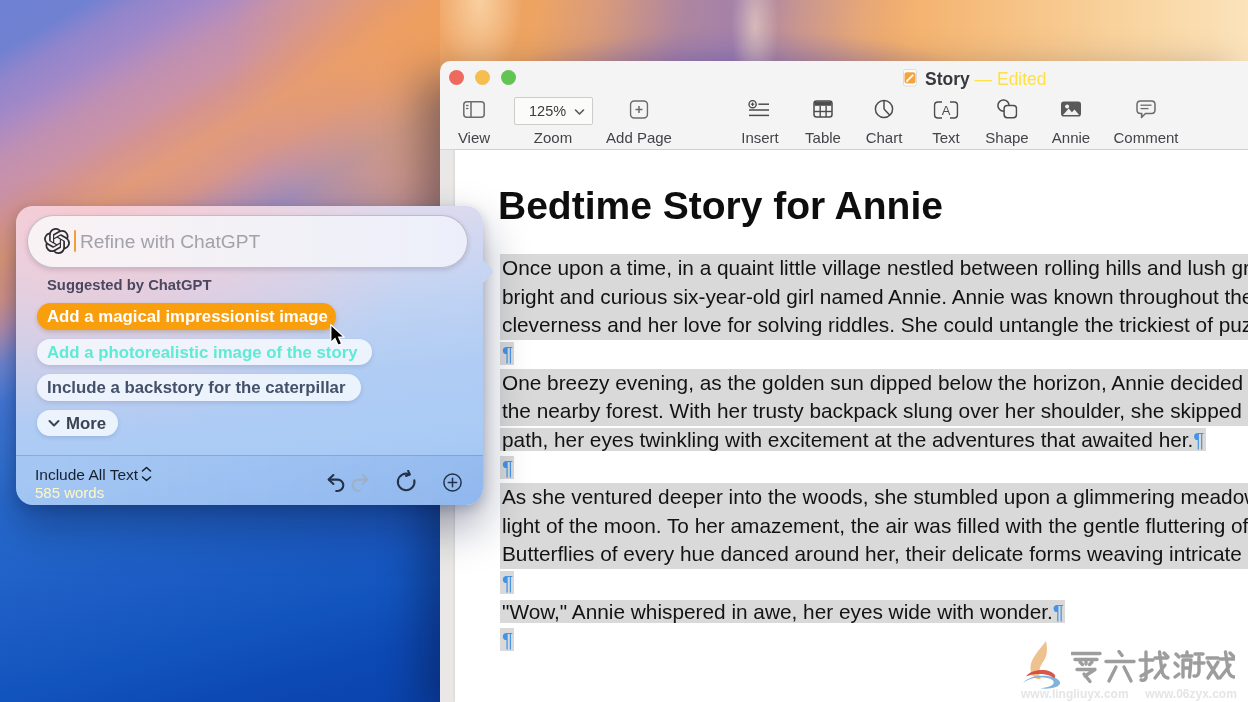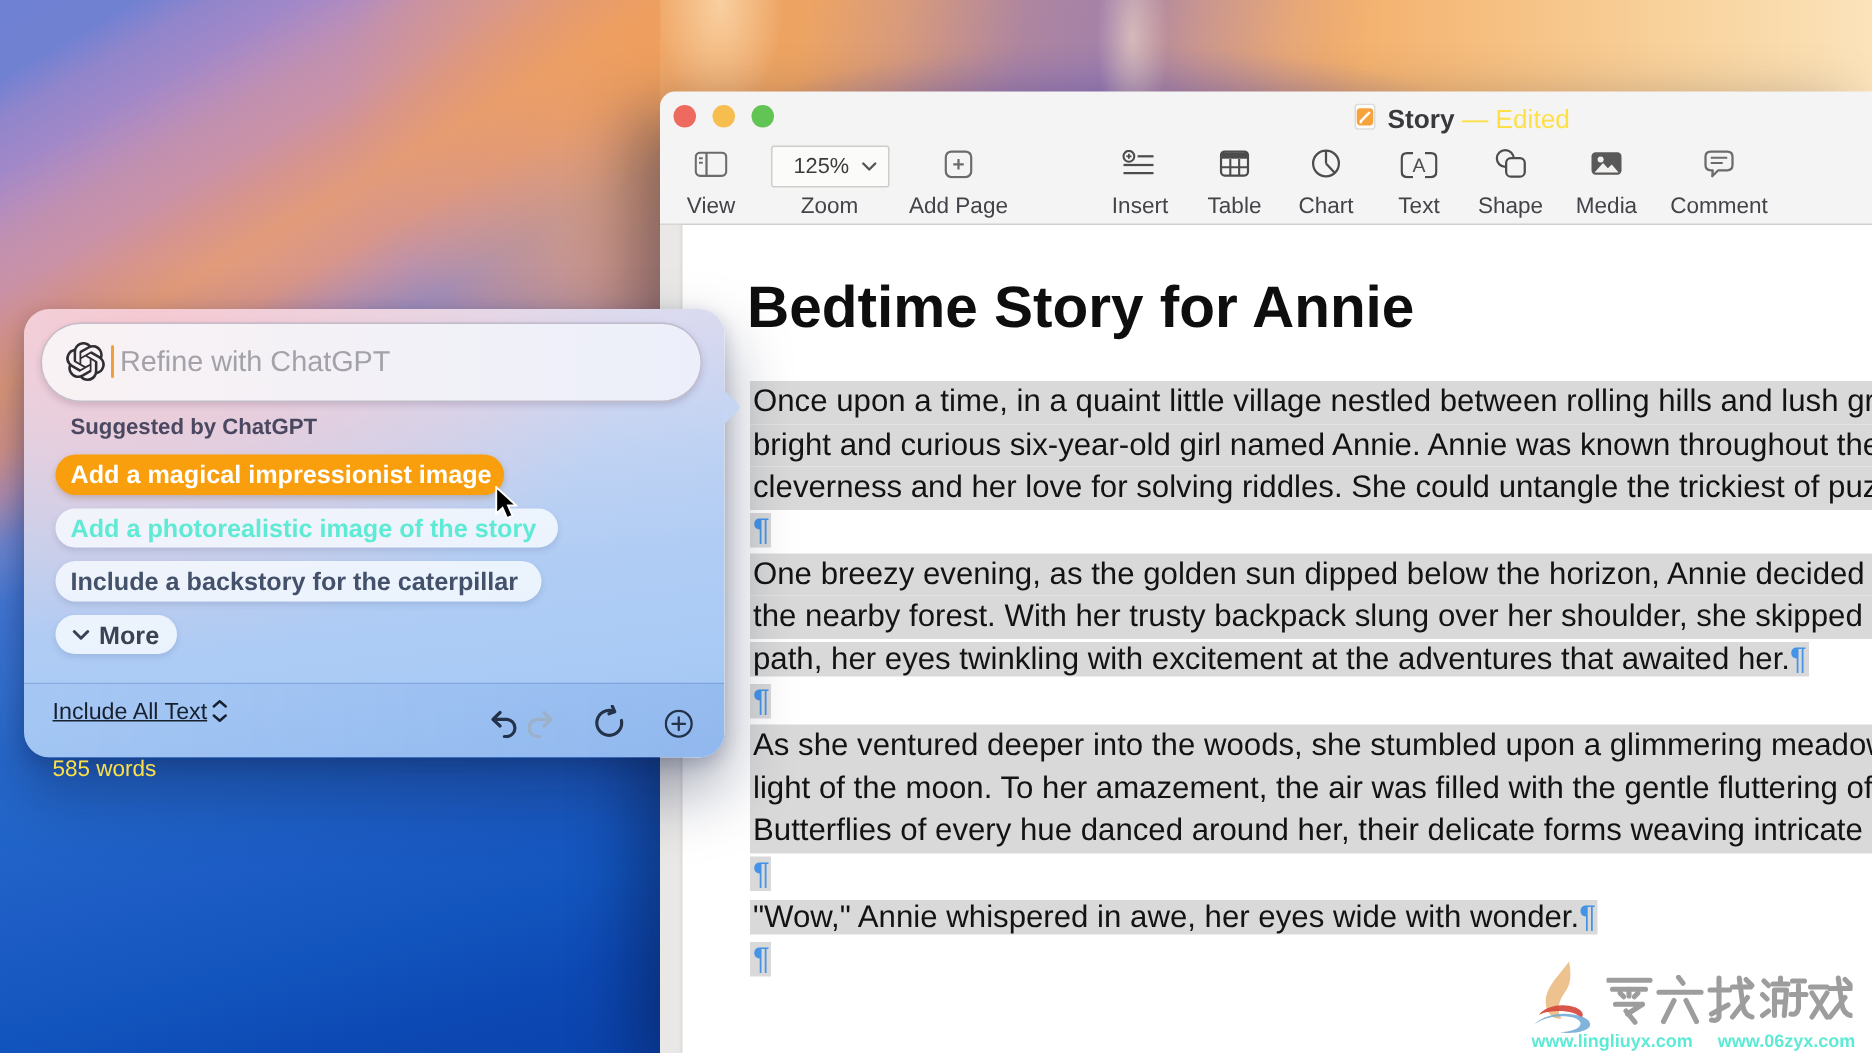--- a/index.html
+++ b/index.html
@@ -59,24 +59,24 @@
   #placeholder{left:80px;top:231px;font-size:19.2px;color:#a3a1a9;}
   #sugg{left:47px;top:277px;font-size:14.8px;font-weight:bold;color:#4a4760;}
   .pill{position:absolute;left:37px;height:26.5px;border-radius:13.5px;font-size:16.8px;font-weight:bold;line-height:27px;}
   #pill1{top:303px;width:299px;background:#f99e0d;color:#fff;text-indent:10px;box-shadow:0 2px 4px rgba(120,70,10,0.25);}
   #pill2{top:338.5px;width:335px;background:rgba(248,251,255,0.82);color:#5eead4;text-indent:10px;box-shadow:0 2px 4px rgba(40,60,100,0.14);}
   #pill3{top:374px;width:324px;background:rgba(248,251,255,0.82);color:#44516a;text-indent:10px;box-shadow:0 2px 4px rgba(40,60,100,0.14);}
   #pillmore{top:409.5px;width:81px;background:rgba(248,251,255,0.82);color:#3a4254;box-shadow:0 2px 4px rgba(40,60,100,0.14);}
   #panelbar{left:16px;top:455px;width:467px;height:50px;border-radius:0 0 17px 17px;
     background:linear-gradient(90deg,rgba(125,170,238,0.13),rgba(100,145,225,0.22));
     border-top:1px solid rgba(70,110,180,0.3);box-sizing:border-box;}
-  #incl{left:35px;top:466px;font-size:15.5px;color:#17202e;text-decoration:underline;}
-  #words{left:35px;top:504px;font-size:15px;color:#fde047;}
-  
-  #wm-url{left:1021px;top:687px;font-size:12px;font-weight:bold;color:#5eead4;white-space:nowrap;}
+  #incl{left:35px;top:466px;font-size:15.5px;color:#17202e;}
+  #words{left:35px;top:484px;font-size:15px;color:#fef9c3;}
+  
+  #wm-url{left:1021px;top:687px;font-size:12px;font-weight:bold;color:#e5e5e5;white-space:nowrap;}
 </style>
 </head>
 <body>
 <div class="abs" id="wallL"></div>
 <div class="abs" id="wallT"></div>
 <div class="abs" id="win"></div>
 <div class="abs tl" id="tl1"></div>
 <div class="abs tl" id="tl2"></div>
 <div class="abs tl" id="tl3"></div>
 
@@ -141,21 +141,21 @@
   <line x1="4.5" y1="8.6" x2="12.5" y2="8.6" stroke="#6b6b6b" stroke-width="1.3"></line>
 </svg>
 <div class="abs lbl" style="left:474px;">View</div>
 <div class="abs lbl" style="left:553px;">Zoom</div>
 <div class="abs lbl" style="left:639px;">Add Page</div>
 <div class="abs lbl" style="left:760px;">Insert</div>
 <div class="abs lbl" style="left:823px;">Table</div>
 <div class="abs lbl" style="left:884px;">Chart</div>
 <div class="abs lbl" style="left:946px;">Text</div>
 <div class="abs lbl" style="left:1007px;">Shape</div>
-<div class="abs lbl" style="left:1071px;">Media</div>
+<div class="abs lbl" style="left:1071px;">Annie</div>
 <div class="abs lbl" style="left:1146px;">Comment</div>
 <div class="abs" id="chromeline"></div>
 
 <div class="abs" id="docarea"></div>
 <div class="abs" id="page"></div>
 <div class="abs" id="h1">Bedtime Story for Annie</div>
 <div class="abs" id="body-text">
 <div class="ln full">Once upon a time, in a quaint little village nestled between rolling hills and lush green meadows, there lived a</div>
 <div class="ln full">bright and curious six-year-old girl named Annie. Annie was known throughout the village for her</div>
 <div class="ln full">cleverness and her love for solving riddles. She could untangle the trickiest of puzzles and keep her</div>

